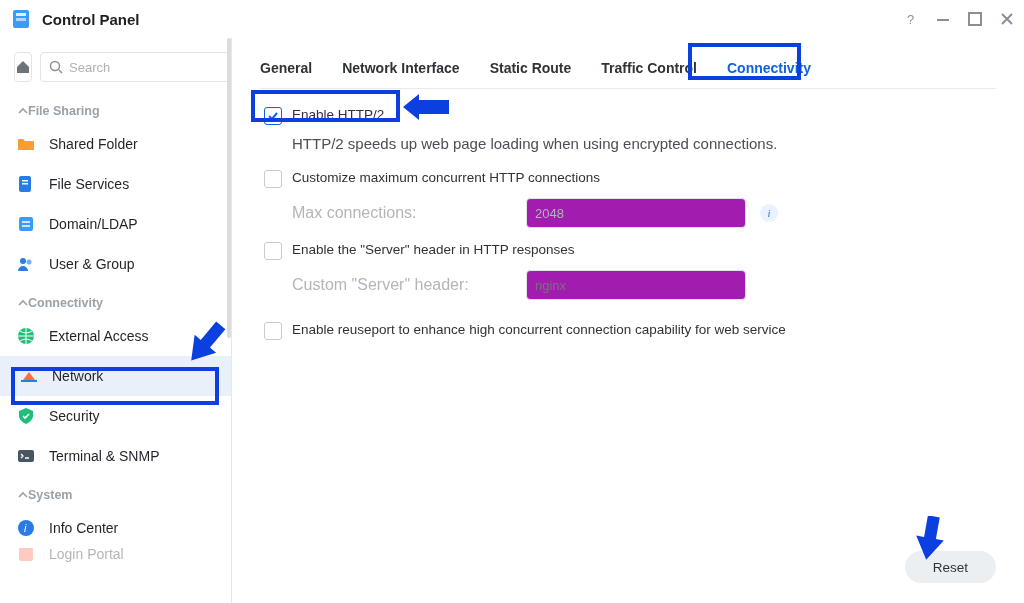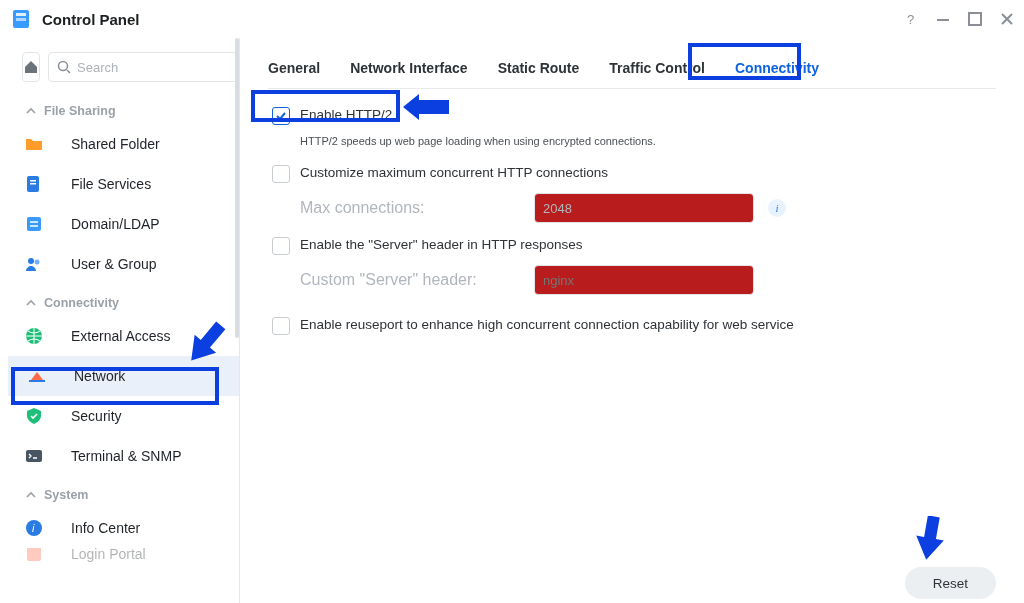--- a/index.html
+++ b/index.html
@@ -6,57 +6,57 @@
     body { background: #fff; width: 1024px; height: 603px; overflow: hidden; position: relative; }
 
     .titlebar { height: 38px; display: flex; align-items: center; padding: 0 10px; border-bottom: 0px solid transparent; }
     .titlebar .app-icon { width: 22px; height: 22px; margin-right: 10px; }
     .titlebar h1 { font-size: 15px; font-weight: 600; color: #1d1f21; flex: 1; }
     .titlebar .win-controls { display: flex; gap: 18px; color: #7a7f85; }
     .titlebar .win-controls span { cursor: pointer; display: inline-flex; align-items: center; }
 
     .content { display: flex; height: calc(100% - 38px); }
 
-    .sidebar { width: 232px; border-right: 1px solid #e5e8eb; overflow-y: auto; padding-top: 6px; position: relative; margin-left: 8px; }
+    .sidebar { width: 232px; border-right: 1px solid #e5e8eb; overflow-y: auto; padding-top: 6px; position: relative; }
 
     .home-search { display: flex; align-items: center; gap: 8px; padding: 8px 14px 10px 14px; }
     .home-btn { width: 34px; height: 30px; border: 1px solid #e2e5e8; border-radius: 4px; display: flex; align-items: center; justify-content: center; cursor: pointer; }
     .search-wrap { flex: 1; height: 30px; border: 1px solid #e2e5e8; border-radius: 4px; display: flex; align-items: center; padding: 0 8px; gap: 6px; }
     .search-wrap input { border: none; outline: none; flex: 1; font-size: 13px; color: #333; background: transparent; }
     .search-wrap input::placeholder { color: #aeb3b9; }
 
-    .group-hdr { display: flex; align-items: center; gap: 8px; padding: 12px 16px 6px 18px; color: #9ba1a8; font-size: 12.5px; font-weight: 600; cursor: pointer; }
+    .group-hdr { display: flex; align-items: center; padding: 12px 16px 6px 18px; color: #9ba1a8; font-size: 12.5px; font-weight: 600; cursor: pointer; }
     .group-hdr .chev { display: inline-flex; }
 
-    .nav-item { display: flex; align-items: center; gap: 27px; padding: 10px 14px 10px 16px; font-size: 14px; color: #1f2328; cursor: pointer; position: relative; }
+    .nav-item { display: flex; align-items: center; gap: 13px; padding: 10px 14px 10px 16px; font-size: 14px; color: #1f2328; cursor: pointer; position: relative; }
     .nav-item.active { background: #eaf0fa; border-left: 3px solid transparent; }
     .nav-item .nav-icon { width: 20px; height: 20px; display: inline-flex; align-items: center; justify-content: center; }
 
     .main { flex: 1; display: flex; flex-direction: column; padding: 12px 28px 0 28px; position: relative; }
 
     .tabs { display: flex; gap: 30px; border-bottom: 1px solid #e8eaec; margin-bottom: 18px; }
     .tab { padding: 10px 0 12px 0; font-size: 14px; font-weight: 600; color: #2e3338; cursor: pointer; }
     .tab.active { color: #0f63e0; }
 
     .form { padding-left: 4px; color: #2e3338; font-size: 13.5px; }
     .chk-row { display: flex; align-items: flex-start; gap: 10px; margin-bottom: 10px; }
     .chk { width: 18px; height: 18px; border: 1px solid #c7ccd1; border-radius: 3px; display: inline-flex; align-items: center; justify-content: center; cursor: pointer; }
     .chk.checked { border-color: #0f63e0; }
     .chk.checked svg path { stroke: #0f63e0; }
 
-    .desc { color: #4a4f55; margin: 2px 0 18px 28px; font-size: 11px; }
+    .desc { color: #4a4f55; margin: 2px 0 18px 28px; font-size: 15px; }
 
     .field-row { display: flex; align-items: center; margin-left: 28px; gap: 14px; margin-bottom: 14px; }
     .field-label { width: 220px; color: #b1b6bc; font-size: 16px; }
-    .field-input { width: 220px; height: 30px; border: 1px solid #e2e5e8; border-radius: 4px; padding: 0 8px; background: #b91c1c; font-size: 13px; color: #b1b6bc; }
+    .field-input { width: 220px; height: 30px; border: 1px solid #e2e5e8; border-radius: 4px; padding: 0 8px; background: #a21caf; font-size: 13px; color: #b1b6bc; }
     .info-badge { width: 18px; height: 18px; border-radius: 50%; background: #e9f3ff; color: #2a7be4; font-size: 11px; display: inline-flex; align-items: center; justify-content: center; font-style: italic; font-family: Georgia, serif; }
 
     .section-break { height: 8px; }
 
-    .footer { position: absolute; bottom: 4px; right: 28px; display: flex; gap: 12px; }
+    .footer { position: absolute; bottom: 20px; right: 28px; display: flex; gap: 12px; }
     .btn { height: 32px; border: none; border-radius: 16px; padding: 0 28px; font-size: 13.5px; font-weight: 500; cursor: pointer; }
     .btn-secondary { background: #eceff2; color: #2e3338; }
     .btn-primary { background: #0b6be8; color: #fff; }
 
     
     .hl-box { position: absolute; border: 4px solid #0b3fe0; pointer-events: none; z-index: 50; }
     .hl-arrow { position: absolute; z-index: 50; pointer-events: none; }
 
     .scrollbar-hint { position: absolute; right: 0; top: 0; width: 4px; height: 300px; background: #d9dde2; border-radius: 2px; }
   </style>

